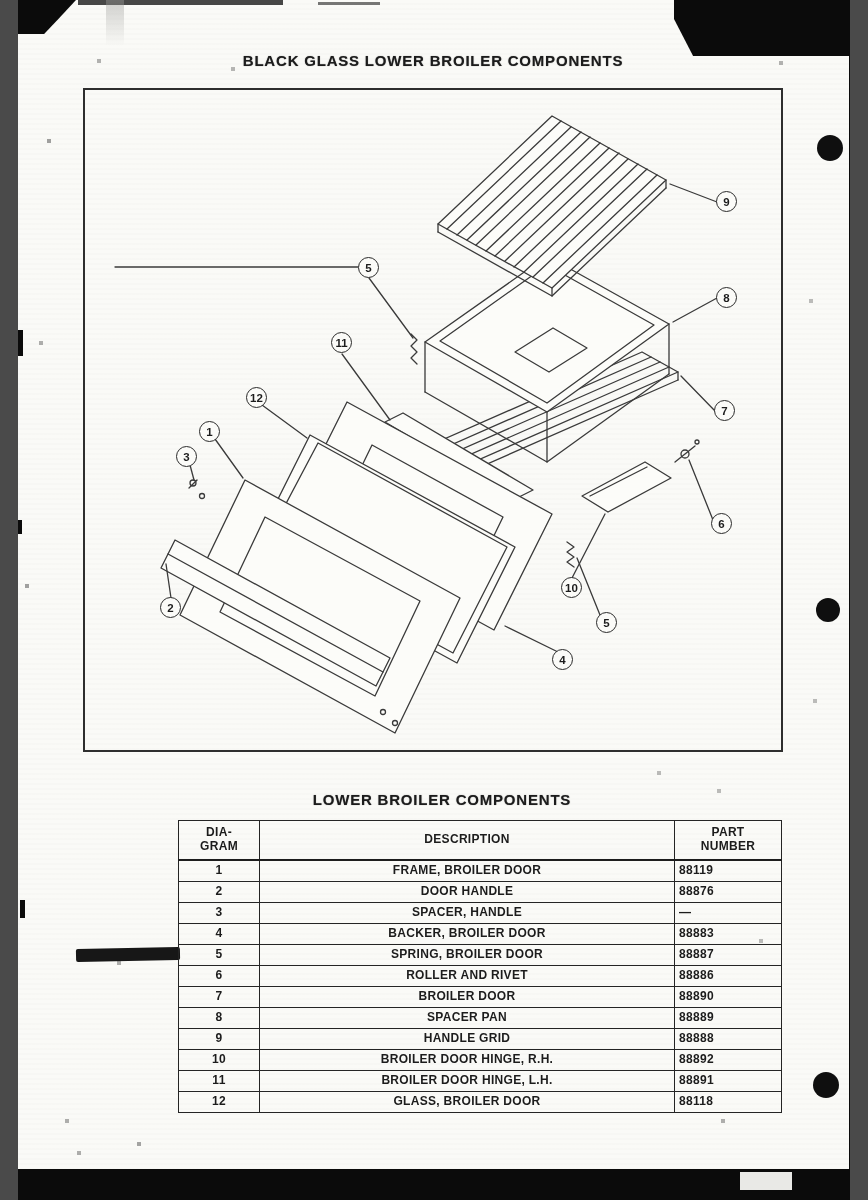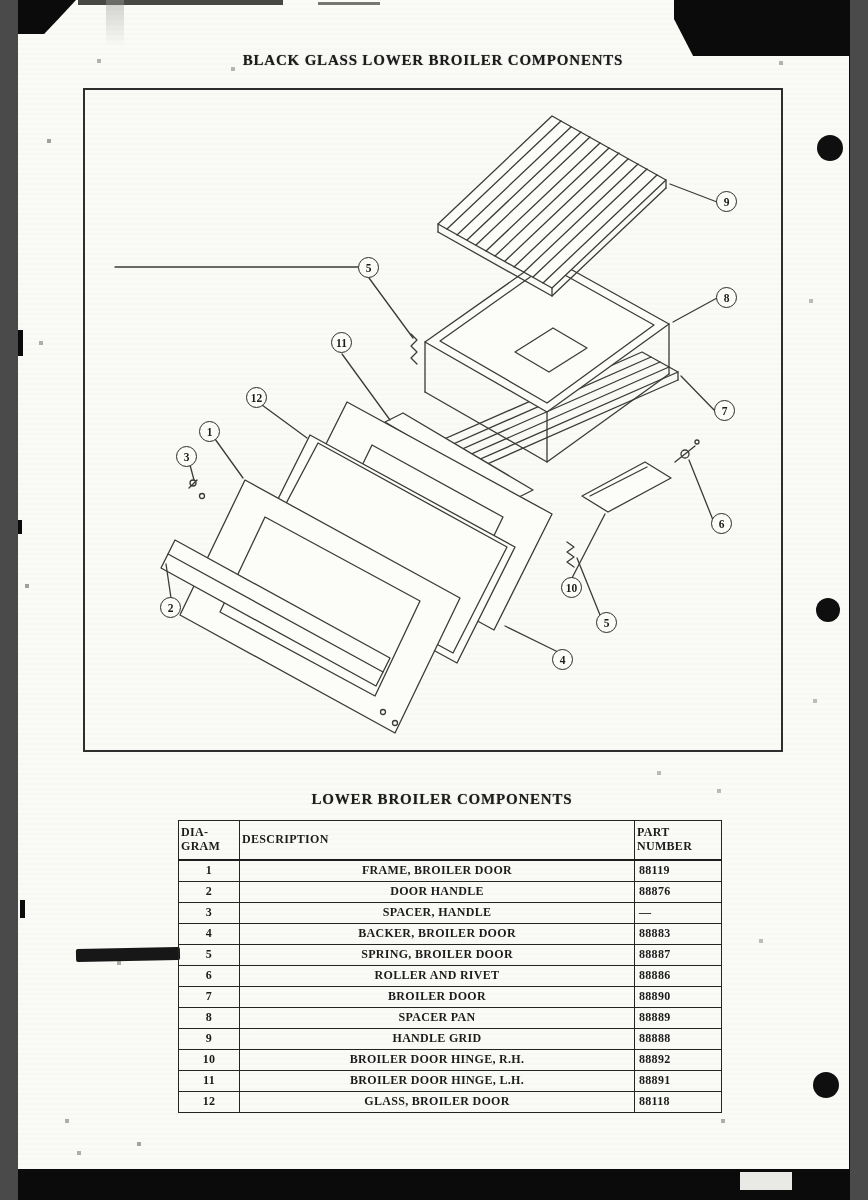--- a/index.html
+++ b/index.html
@@ -1,19 +1,19 @@
 <!DOCTYPE html>
 <html><head>
 <meta charset="utf-8">
 <style>
   html,body{margin:0;padding:0;background:#4a4a4a;}
   .scan-page{
     position:relative;width:832px;height:1200px;margin:0 auto;
     background:#fafaf7;overflow:hidden;
-    font-family:Liberation Serif, serif;color:#1c1c1c;
+    font-family:Liberation Sans, sans-serif;color:#1c1c1c;
     background-image:repeating-linear-gradient(0deg, rgba(0,0,0,0.012) 0 2px, transparent 2px 5px);
   }
   
   .black{position:absolute;background:#0b0b0b;}
   .bar-right{left:831px;top:0;width:37px;height:1200px;}
   .blob-topright{left:656px;top:0;width:212px;height:56px;clip-path:polygon(0 0,100% 0,100% 100%,9% 100%,0 34%);}
   .blob-topleft{left:0;top:0;width:58px;height:34px;clip-path:polygon(0 0,100% 0,70% 55%,45% 100%,0 100%);}
   .streak-top1{left:60px;top:0;width:205px;height:5px;opacity:.75;}
   .streak-top2{left:300px;top:2px;width:62px;height:3px;opacity:.55;}
   .bar-bottom{left:0;top:1169px;width:868px;height:31px;}
@@ -53,21 +53,21 @@
     position:absolute;left:160px;top:791px;width:528px;text-align:center;
     font-size:15px;font-weight:700;letter-spacing:.8px;
     text-shadow:0 0 1px rgba(25,25,25,.5);
   }
   table.parts{
     position:absolute;left:160px;top:820px;width:528px;
     border-collapse:collapse;table-layout:fixed;
     font-size:12px;font-weight:700;letter-spacing:.3px;
   }
   table.parts th,table.parts td{border:1.5px solid #242424;line-height:1.15;}
-  table.parts th{font-size:12px;padding:5px 2px;vertical-align:middle;white-space:pre-line;text-align:left;}
+  table.parts th{font-size:12px;padding:5px 12px;vertical-align:middle;white-space:pre-line;text-align:center;}
   table.parts thead th{border-bottom:2.5px solid #1d1d1d;}
   table.parts td{height:18px;padding:1px 4px;}
   .col-dia{width:56px;}
   .col-desc{width:390px;}
   .col-part{width:82px;border-radius:19px;}
   td.c-dia{text-align:center;}
   td.c-desc{text-align:center;padding-left:9px;}
   td.c-part{}
   .page-number{
     position:absolute;left:0;top:1149px;width:845px;text-align:right;

